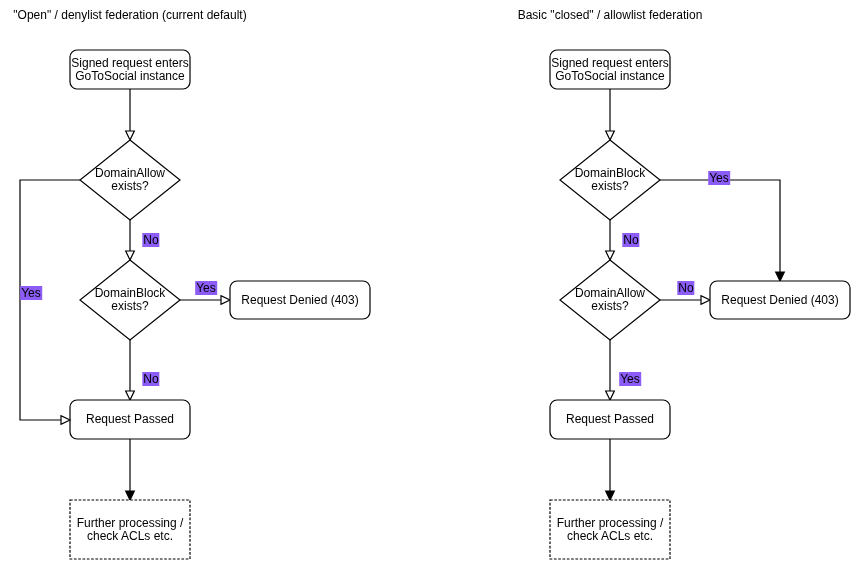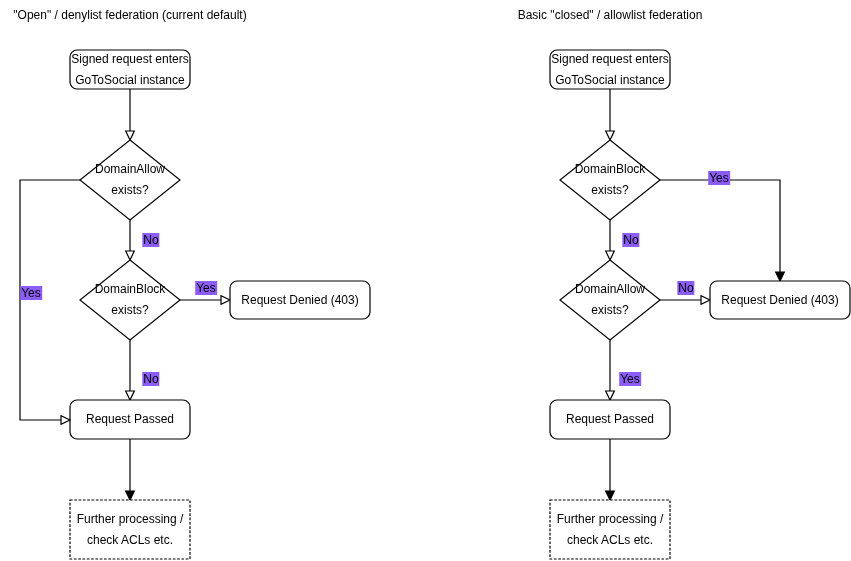--- a/index.html
+++ b/index.html
@@ -1,19 +1,19 @@
 <!DOCTYPE html>
 <html><head>
 <meta charset="utf-8">
 <style>
   html,body{margin:0;padding:0;background:#ffffff;}
   #canvas{position:relative;width:851px;height:561px;background:#fff;font-family:"Liberation Sans",sans-serif;color:#000;overflow:hidden;}
   #shapes{position:absolute;left:0;top:0;}
   .chart-title{position:absolute;top:8px;font-size:12px;white-space:nowrap;transform:translateX(-50%);}
-  .node-text{position:absolute;display:flex;align-items:center;justify-content:center;text-align:center;white-space:pre-line;font-size:12px;line-height:21px;}
+  .node-text{position:absolute;display:flex;align-items:center;justify-content:center;text-align:center;white-space:pre-line;font-size:12px;line-height:13px;}
   .edge-label{position:absolute;transform:translate(-50%,-50%);background:#8b5cf6;font-size:12px;line-height:14px;padding:0 1px;white-space:nowrap;}
 </style>
 </head>
 <body>
 
 <div id="canvas">
   <svg id="shapes" width="851" height="561" viewBox="0 0 851 561">
     <g fill="#ffffff" stroke="#000000" stroke-width="1.2">
 
       <line x1="130" y1="89" x2="130" y2="131"></line>

